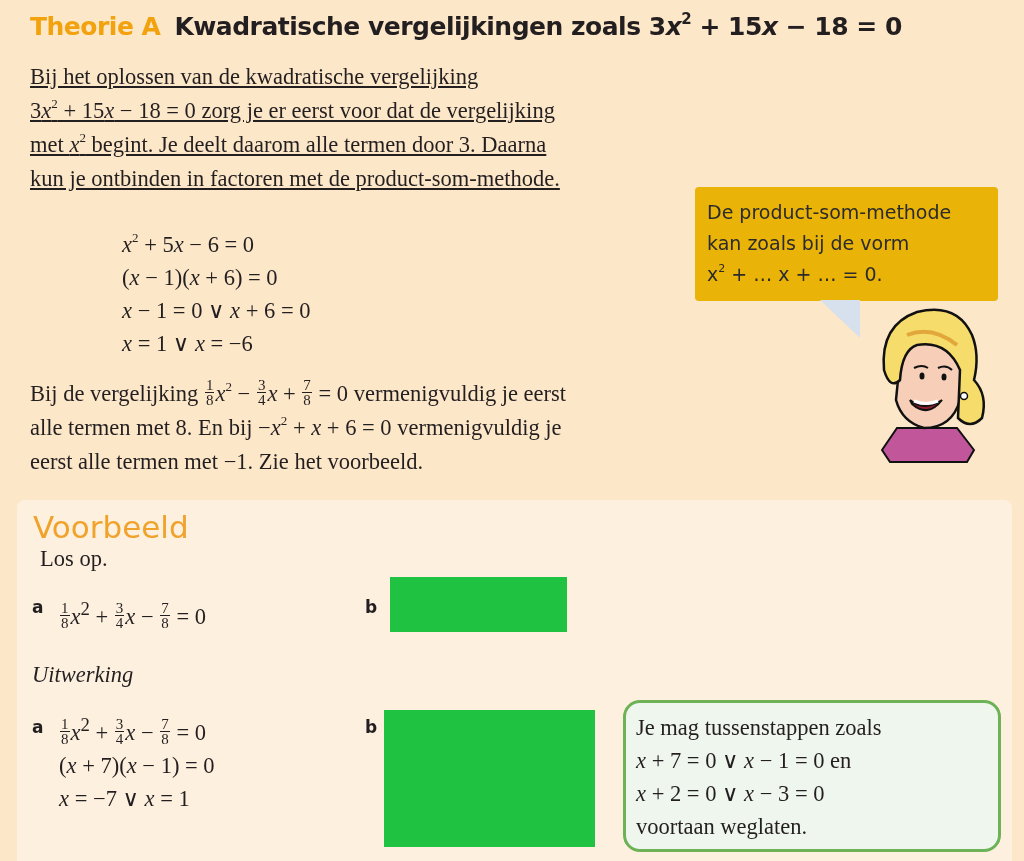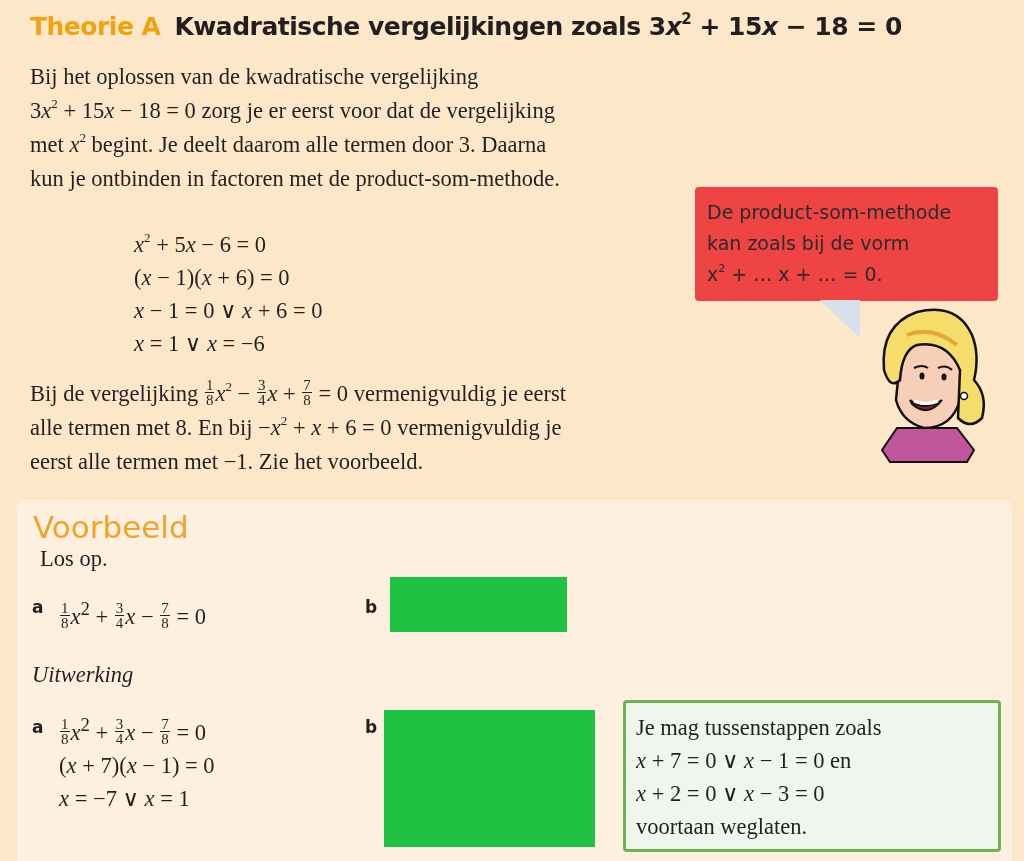--- a/index.html
+++ b/index.html
@@ -35,21 +35,21 @@
   .frac {
     display: inline-block; vertical-align: middle;
     text-align: center; font-size: 15px; line-height: 14px;
     margin: 0 1px; position: relative; top: -3px;
   }
   .frac .num { display: block; border-bottom: 1px solid #231f20; padding: 0 1px; }
   .frac .den { display: block; }
 
   .bubble {
     position: absolute; left: 695px; top: 187px; width: 303px; height: 114px;
-    background: #ef4444; border-radius: 4px;
+    background: #eab308; border-radius: 4px;
     font-family: "DejaVu Sans", sans-serif; font-size: 19px; line-height: 31px;
     padding: 10px 12px; color: #2b2b2b; white-space: nowrap;
   }
   .bubble sup { font-size: 11px; vertical-align: 9px; line-height: 0; }
   .bubble-tail {
     position: absolute; left: 820px; top: 300px; width: 0; height: 0;
     border-left: 40px solid transparent; border-right: 0 solid transparent;
     border-top: 38px solid #d7e1ee;
   }
   .character { position: absolute; left: 862px; top: 300px; width: 130px; height: 165px; }
@@ -63,40 +63,40 @@
     font-family: "DejaVu Sans", sans-serif; font-size: 31px; color: #f0a22a;
   }
   .ex-text { position: absolute; font-size: 22.5px; line-height: 33px; white-space: nowrap; }
   .ex-text i { font-style: italic; }
   .letter {
     position: absolute; font-family: "DejaVu Sans", sans-serif; font-weight: bold; font-size: 17px;
   }
   .redact { position: absolute; background: #20c341; }
   .tip {
     position: absolute; left: 606px; top: 200px; width: 378px; height: 152px;
-    background: #eff6ed; border: 3px solid #6db257; border-radius: 4px;
+    background: #eff6ed; border: 3px solid #6db257; border-radius: 17px;
     padding: 8px 10px; font-size: 22.5px; line-height: 33px; white-space: nowrap;
   }
   .tip i { font-style: italic; }
 </style>
 </head>
 <body>
 
 <div class="title">
   <span class="label">Theorie A</span><span class="text">Kwadratische vergelijkingen zoals 3<i>x</i><sup>2</sup> + 15<i>x</i> − 18 = 0</span>
 </div>
 
-<div class="para" style="top:60px;">
+<div class="para" style="top:60px;text-decoration:underline;">
   <div>Bij het oplossen van de kwadratische vergelijking</div>
   <div>3<i>x</i><sup>2</sup> + 15<i>x</i> − 18 = 0 zorg je er eerst voor dat de vergelijking</div>
   <div>met <i>x</i><sup>2</sup> begint. Je deelt daarom alle termen door 3. Daarna</div>
   <div>kun je ontbinden in factoren met de product-som-methode.</div>
 </div>
 
-<div class="steps para" style="left:134px; top:228px;">
+<div class="steps para" style="left:122px; top:228px;">
   <div><i>x</i><sup>2</sup> + 5<i>x</i> − 6 = 0</div>
   <div>(<i>x</i> − 1)(<i>x</i> + 6) = 0</div>
   <div><i>x</i> − 1 = 0 ∨ <i>x</i> + 6 = 0</div>
   <div><i>x</i> = 1 ∨ <i>x</i> = −6</div>
 </div>
 
 <div class="para" style="top:377px;">
   <div>Bij de vergelijking <span class="frac"><span class="num">1</span><span class="den">8</span></span><i>x</i><sup>2</sup> − <span class="frac"><span class="num">3</span><span class="den">4</span></span><i>x</i> + <span class="frac"><span class="num">7</span><span class="den">8</span></span> = 0 vermenigvuldig je eerst</div>
   <div>alle termen met 8. En bij −<i>x</i><sup>2</sup> + <i>x</i> + 6 = 0 vermenigvuldig je</div>
   <div>eerst alle termen met −1. Zie het voorbeeld.</div>

